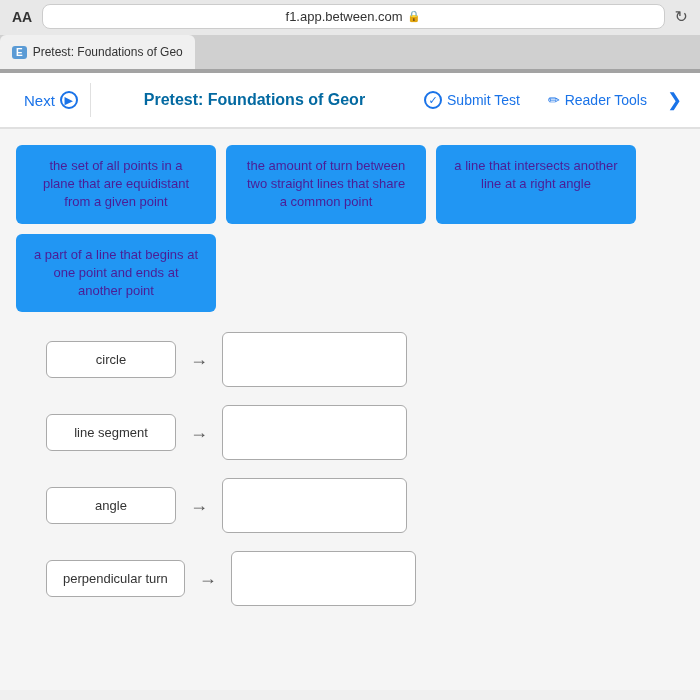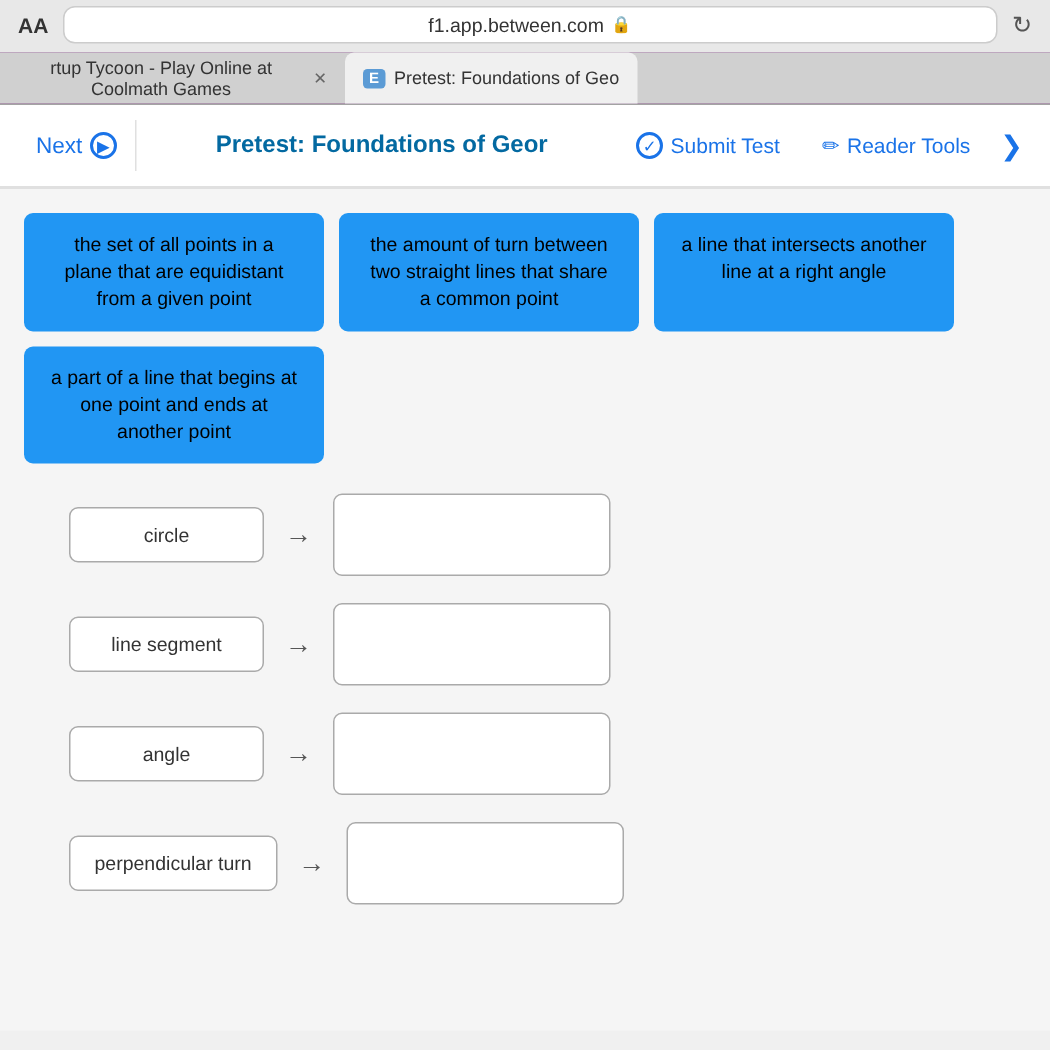--- a/index.html
+++ b/index.html
@@ -6,23 +6,22 @@
     body {
       font-family: -apple-system, BlinkMacSystemFont, 'Segoe UI', Arial, sans-serif;
       background: #f0f0f0;
       width: 700px;
       height: 700px;
       overflow: hidden;
     }
 
     
     .browser-chrome {
-      background: #701a75;
-      border-bottom: 1px solid #a3a3a3;
-      text-align: center;
+      background: #86efac;
+      border-bottom: 4px solid #a3a3a3;
     }
 
     .address-bar-row {
       background: #e8e8e8;
       padding: 4px 12px 6px;
       display: flex;
       align-items: center;
       gap: 10px;
     }
 
@@ -192,21 +191,21 @@
     
     .answer-tiles {
       display: flex;
       flex-wrap: wrap;
       gap: 10px;
       margin-bottom: 20px;
     }
 
     .answer-tile {
       background: #2196F3;
-      color: #000000;
+      color: #4c1d95;
       border-radius: 6px;
       padding: 12px 16px;
       font-size: 13px;
       text-align: center;
       cursor: pointer;
       max-width: 200px;
       line-height: 1.4;
     }
 
     
@@ -257,24 +256,20 @@
   <div class="address-bar-row">
     <span class="font-size-btn">AA</span>
     <div class="address-bar">
       <span>f1.app.between.com</span>
       <span class="lock-icon">🔒</span>
     </div>
     <span class="reload-btn">↻</span>
   </div>
 
   <div class="tabs-bar">
-    <div class="tab">
-      <span>rtup Tycoon - Play Online at Coolmath Games</span>
-      <span class="tab-close">✕</span>
-    </div>
     <div class="tab active">
       <span class="tab-e-badge">E</span>
       <span>Pretest: Foundations of Geo</span>
     </div>
   </div>
 </div>
 
 <div class="app-nav">
   <div class="nav-next-btn">
     <span>Next</span>

